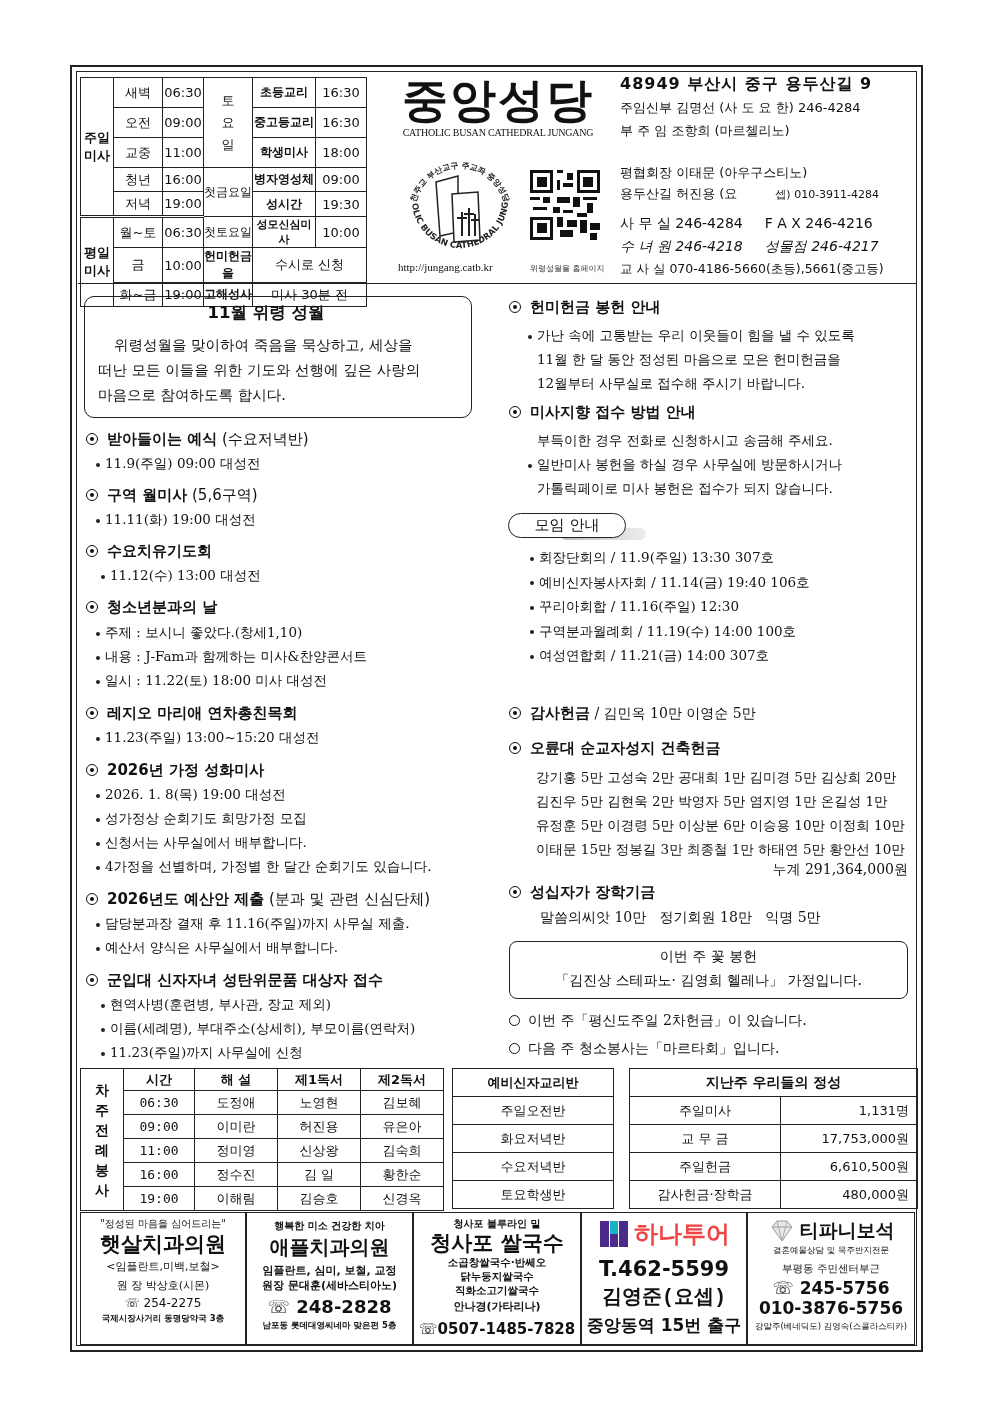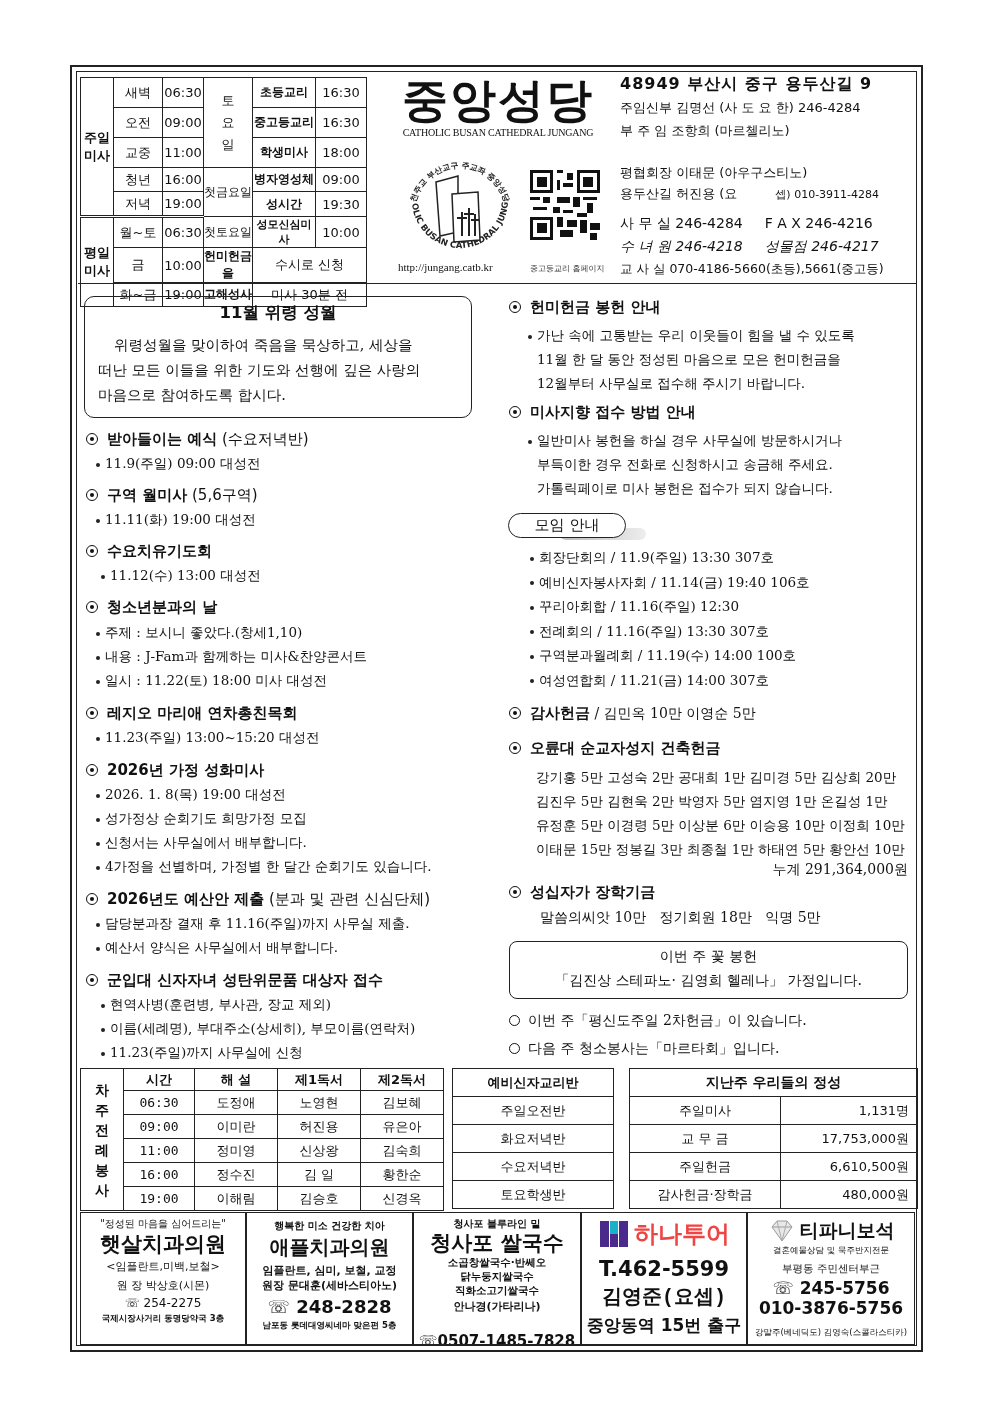--- a/index.html
+++ b/index.html
@@ -172,41 +172,41 @@
     <rect x="14" y="13" width="3" height="1" fill="#111"></rect>
     <rect x="8" y="14" width="2" height="3" fill="#111"></rect>
   <rect x="11" y="15" width="3" height="2" fill="#111"></rect>
     <rect x="15" y="15" width="2" height="4" fill="#111"></rect>
     <rect x="18" y="16" width="3" height="2" fill="#111"></rect>
   <rect x="9" y="18" width="4" height="2" fill="#111"></rect>
     <rect x="18" y="19" width="2" height="2" fill="#111"></rect>
 </svg>
 
 <div class="url">http://jungang.catb.kr</div>
-<div class="qr-label">중고등교리 홈페이지</div>
+<div class="qr-label">위령성월을 홈페이지</div>
 
 <div class="hr addr">48949 부산시 중구 용두산길 9</div>
 <div class="hr" style="top:99px;">주임신부 김명선 (사 도 요 한) 246-4284</div>
 <div class="hr" style="top:122px;">부 주 임 조항희 (마르첼리노)</div>
 <div class="hr" style="top:164px;">평협회장 이태문 (아우구스티노)</div>
 <div class="hr" style="top:185px;">
   <span>용두산길 허진용 (요</span><span style="display:inline-block;width:38px;"></span><span style="font-size:11px;">셉) 010-3911-4284</span>
 </div>
 <div class="hr" style="top:215px; font-size:14px;">
   <span>사 무 실 246-4284</span><span style="display:inline-block;width:22px;"></span><span>F A X 246-4216</span>
 </div>
 <div class="hr" style="top:238px; font-size:14px;font-style:italic;">
   <span>수 녀 원 246-4218</span><span style="display:inline-block;width:22px;"></span><span>성물점 246-4217</span>
 </div>
 <div class="hr" style="top:261px; font-size:12.5px;">교 사 실 070-4186-5660(초등),5661(중고등)</div>
 
 <div class="hline" style="left:78px; top:283px; width:838px;"></div>
 
 <div class="box-round" style="left:84px; top:296px; width:388px; height:122px;"></div>
-<div class="abs" style="left:84px; top:302px; width:388px; text-align:center; font-size:16.5px; font-weight:bold;">11월 위령 성월</div>
+<div class="abs" style="left:72px; top:302px; width:388px; text-align:center; font-size:16.5px; font-weight:bold;">11월 위령 성월</div>
 <div class="para" style="left:98px; top:333px;">
   <div style="padding-left:16px;">위령성월을 맞이하여 죽음을 묵상하고, 세상을</div>
   <div>떠난 모든 이들을 위한 기도와 선행에 깊은 사랑의</div>
   <div>마음으로 참여하도록 합시다.</div>
 </div>
 
 <div class="sec-title" style="left:86px; top:430px;"><span class="ring"></span><span>받아들이는 예식</span><span class="sub"> (수요저녁반)</span></div>
 <div class="bullet" style="left:96px; top:455px;"><span class="dot"></span><span>11.9(주일) 09:00 대성전</span></div>
 
 <div class="sec-title" style="left:86px; top:486px;"><span class="ring"></span><span>구역 월미사</span><span class="sub"> (5,6구역)</span></div>
@@ -240,33 +240,32 @@
 
 <div class="sec-title" style="left:509px; top:298px;"><span class="ring"></span><span>헌미헌금 봉헌 안내</span></div>
 <div class="bullet" style="left:528px; top:323px; line-height:24px;">
   <div><span class="dot"></span><span>가난 속에 고통받는 우리 이웃들이 힘을 낼 수 있도록</span></div>
   <div style="padding-left:9px;">11월 한 달 동안 정성된 마음으로 모은 헌미헌금을</div>
   <div style="padding-left:9px;">12월부터 사무실로 접수해 주시기 바랍니다.</div>
 </div>
 
 <div class="sec-title" style="left:509px; top:403px;"><span class="ring"></span><span>미사지향 접수 방법 안내</span></div>
 <div class="bullet" style="left:528px; top:428px; line-height:24px;">
+  <div style="padding-left:9px;">부득이한 경우 전화로 신청하시고 송금해 주세요.</div>
   <div><span class="dot"></span><span>일반미사 봉헌을 하실 경우 사무실에 방문하시거나</span></div>
-  <div style="padding-left:9px;">부득이한 경우 전화로 신청하시고 송금해 주세요.</div>
   <div style="padding-left:9px;">가톨릭페이로 미사 봉헌은 접수가 되지 않습니다.</div>
 </div>
 
 <div class="pill-shadow"></div>
 <div class="pill">모임 안내</div>
 
 <div class="bullet" style="left:530px; top:545px; line-height:24.5px;">
   <div><span class="dot"></span><span>회장단회의 / 11.9(주일) 13:30 307호</span></div>
   <div><span class="dot"></span><span>예비신자봉사자회 / 11.14(금) 19:40 106호</span></div>
   <div><span class="dot"></span><span>꾸리아회합 / 11.16(주일) 12:30</span></div>
-  <div><span class="dot"></span><span>전례회의 / 11.16(주일) 13:30 307호</span></div>
   <div><span class="dot"></span><span>구역분과월례회 / 11.19(수) 14:00 100호</span></div>
   <div><span class="dot"></span><span>여성연합회 / 11.21(금) 14:00 307호</span></div>
 </div>
 
 <div class="sec-title" style="left:509px; top:704px;"><span class="ring"></span><span>감사헌금</span><span class="sub" style="font-family:'DejaVu Serif',serif; font-size:14px;"> / 김민옥 10만  이영순 5만</span></div>
 
 <div class="sec-title" style="left:509px; top:739px;"><span class="ring"></span><span>오륜대 순교자성지 건축헌금</span></div>
 <div class="bullet" style="left:536px; top:765px; line-height:24px; font-size:13.5px;">
   <div>강기홍 5만 고성숙 2만 공대희 1만 김미경 5만 김상희 20만</div>
   <div>김진우 5만 김현욱 2만 박영자 5만 염지영 1만 온길성 1만</div>
@@ -396,21 +395,21 @@
   <div style="font-size:8.5px; font-weight:bold; margin-top:3px;">남포동 롯데대영씨네마 맞은편 5층</div>
 </div>
 
 <div class="ad" style="left:413px; width:168px;">
   <div style="font-size:10px; font-weight:bold; margin-top:4px;">청사포 블루라인 밑</div>
   <div style="font-size:21px; font-weight:bold; line-height:24px;">청사포 쌀국수</div>
   <div style="font-size:10.5px; font-weight:bold; line-height:14px;">소곱창쌀국수·반쎄오</div>
   <div style="font-size:10.5px; font-weight:bold; line-height:14px;">닭누둥지쌀국수</div>
   <div style="font-size:10.5px; font-weight:bold; line-height:14px;">직화소고기쌀국수</div>
   <div style="font-size:11px; font-weight:bold; margin-top:2px;">안나경(가타리나)</div>
-  <div style="font-size:15px; font-weight:bold; margin-top:18px;"><span>☏</span><span>0507-1485-7828</span></div>
+  <div style="font-size:15px; font-weight:bold; margin-top:6px;"><span>☏</span><span>0507-1485-7828</span></div>
 </div>
 
 <div class="ad" style="left:581px; width:166px;">
   <div style="margin-top:4px; height:34px; display:flex; align-items:center; justify-content:center;">
     <svg width="32" height="30" viewBox="0 0 32 30">
       <rect x="2" y="2" width="9" height="26" fill="#4a2a8a"></rect>
       <rect x="12" y="2" width="8" height="13" fill="#1ab0c8"></rect>
       <rect x="12" y="15" width="8" height="13" fill="#4a2a8a"></rect>
       <rect x="21" y="2" width="9" height="26" fill="#4a2a8a"></rect>
     </svg>
@@ -428,14 +427,14 @@
       <line x1="4" y1="9" x2="24" y2="9" stroke="#999"></line>
       <line x1="9" y1="3" x2="14" y2="23" stroke="#aaa"></line>
         <line x1="19" y1="3" x2="14" y2="23" stroke="#aaa"></line>
     </svg>
     <span style="font-size:19px; font-weight:bold; margin-left:4px;">티파니보석</span>
   </div>
   <div style="font-size:8.5px; margin-top:1px;">결혼예물상담 및 묵주반지전문</div>
   <div style="font-size:10.5px; margin-top:5px;">부평동 주민센터부근</div>
   <div style="font-size:17px; font-weight:bold; margin-top:2px;"><span>☏ </span><span>245-5756</span></div>
   <div style="font-size:17px; font-weight:bold;">010-3876-5756</div>
-  <div style="font-size:8.5px; margin-top:9px;">강말주(베네딕도) 김영숙(스콜라스티카)</div>
+  <div style="font-size:8.5px; margin-top:3px;">강말주(베네딕도) 김영숙(스콜라스티카)</div>
 </div>
 
 </body></html>

